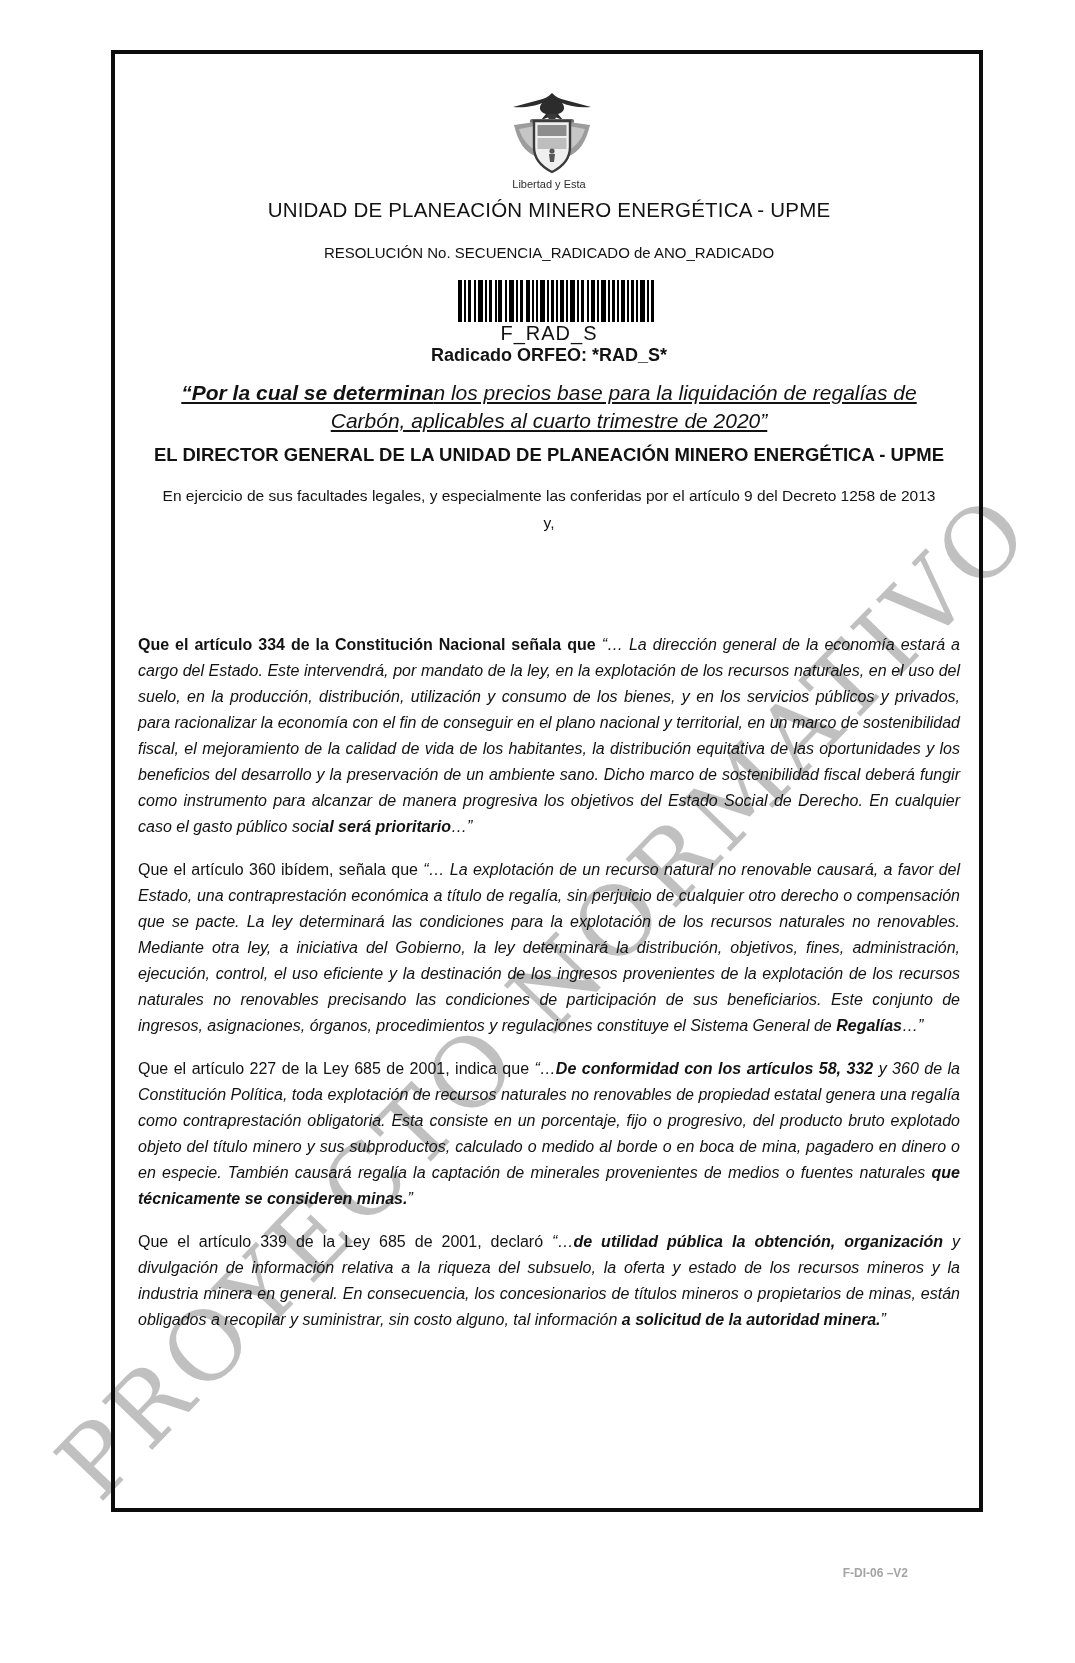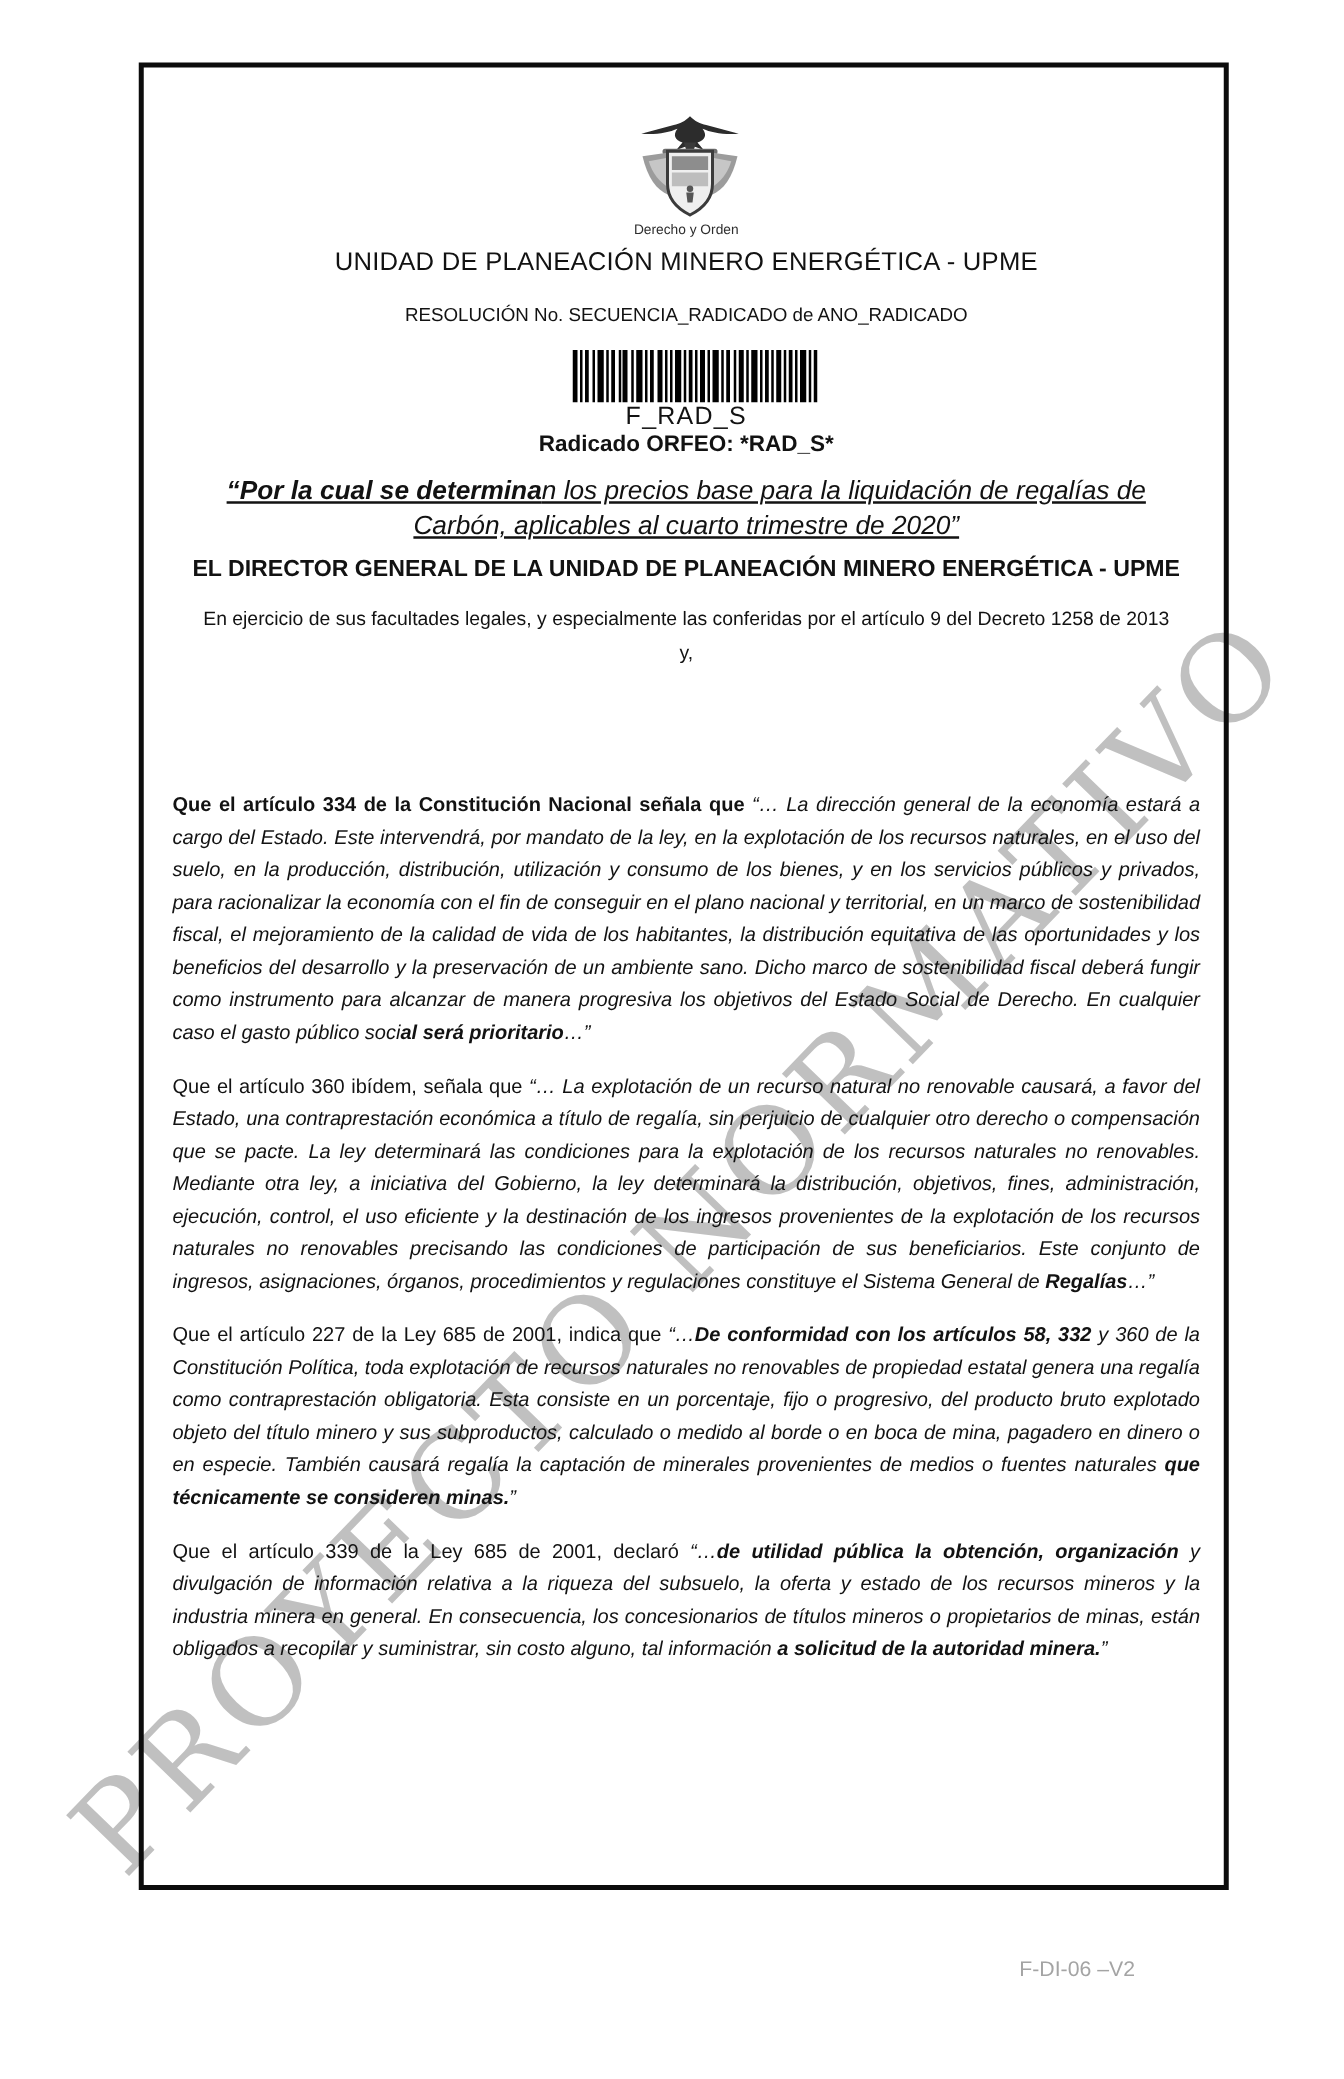--- a/index.html
+++ b/index.html
@@ -35,22 +35,22 @@
   .i { font-style:italic; }
 
   .watermark {
     position:absolute; left:-115px; top:972px; width:1250px; height:120px;
     transform:rotate(-46deg); transform-origin:center;
     font-family:"DejaVu Serif", serif; font-size:96px; line-height:120px;
     color:rgba(140,140,140,0.55); text-align:center; white-space:nowrap;
     letter-spacing:6px; pointer-events:none;
   }
   .footer {
-    position:absolute; right:167px; top:1566px; font-size:17px;
-    font-weight:normal; color:#a4a4a4;
+    position:absolute; right:167px; top:1566px; font-size:12px;
+    font-weight:bold; color:#a4a4a4;
   }
   svg { display:block; }
 </style>
 </head>
 <body>
 
 <div class="page">
 
   <div class="watermark">PROYECTO NORMATIVO</div>
 
@@ -71,21 +71,21 @@
       <path d="M88 37 L72 34 L72 58 C79 54 85 47 88 37 Z" fill="#c6c6c6"></path>
 
       <path d="M37 29 L73 29 L73 55 C73 67 65 75 55 80 C45 75 37 67 37 55 Z" fill="#efefef" stroke="#3b3b3b" stroke-width="2.4"></path>
       <rect x="40.5" y="33" width="29" height="11" fill="#8d8d8d"></rect>
       <rect x="40.5" y="46" width="29" height="11" fill="#bdbdbd"></rect>
       <path d="M52 62 L58 62 L57 70 L53 70 Z" fill="#565656"></path>
       <circle cx="55" cy="59" r="2.6" fill="#565656"></circle>
     </svg>
   </div>
 
-  <div class="abs center motto">Derecho y Orden</div>
+  <div class="abs center motto">Libertad y Esta</div>
 
   <div class="abs center entity">UNIDAD DE PLANEACIÓN MINERO ENERGÉTICA - UPME</div>
 
   <div class="abs center restitle">RESOLUCIÓN No. SECUENCIA_RADICADO de ANO_RADICADO</div>
 
   <div class="barcode">
     <svg viewBox="0 0 196 42" width="196" height="42">
       <rect x="0" y="0" width="196" height="42" fill="#fff"></rect>
       <rect x="0" y="0" width="4" height="42" fill="#000"></rect>
       <rect x="6" y="0" width="2" height="42" fill="#000"></rect>

